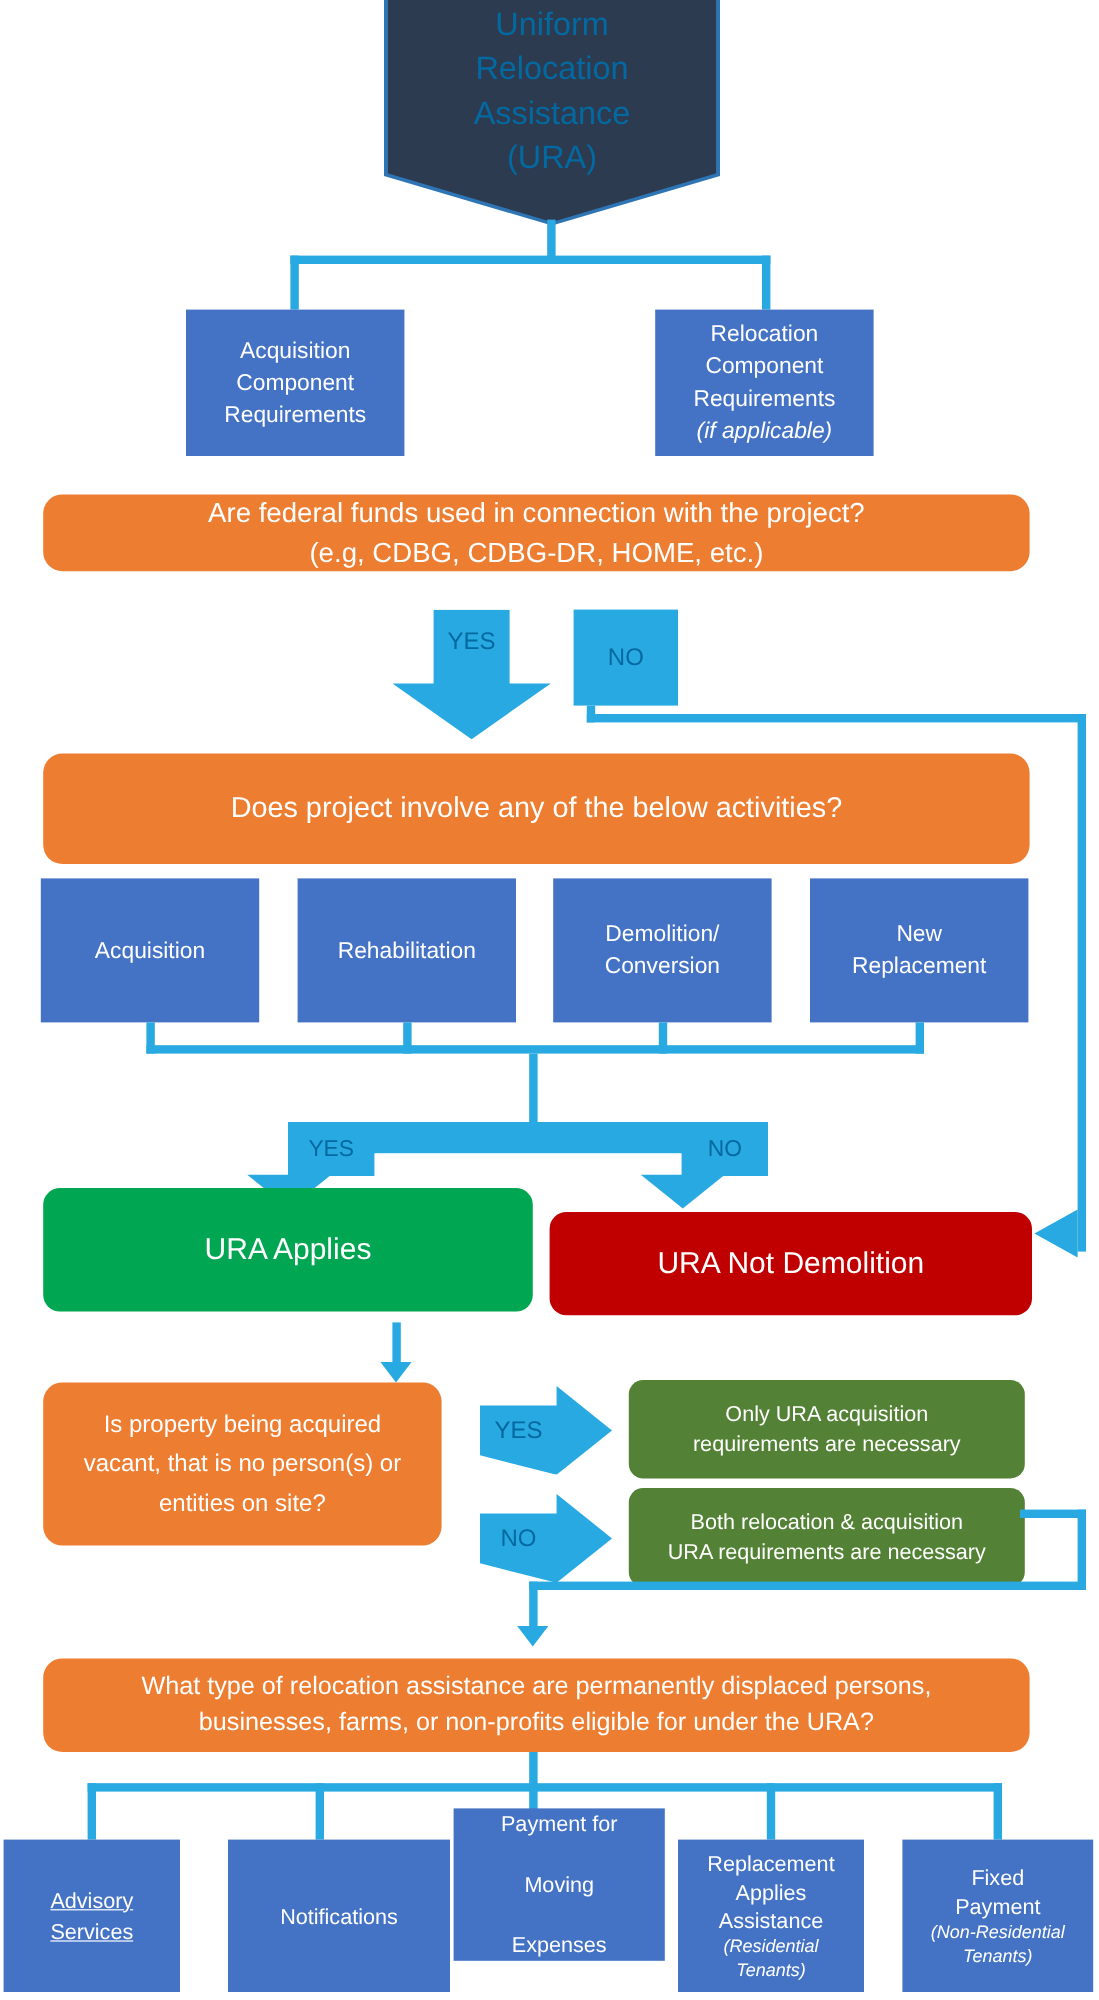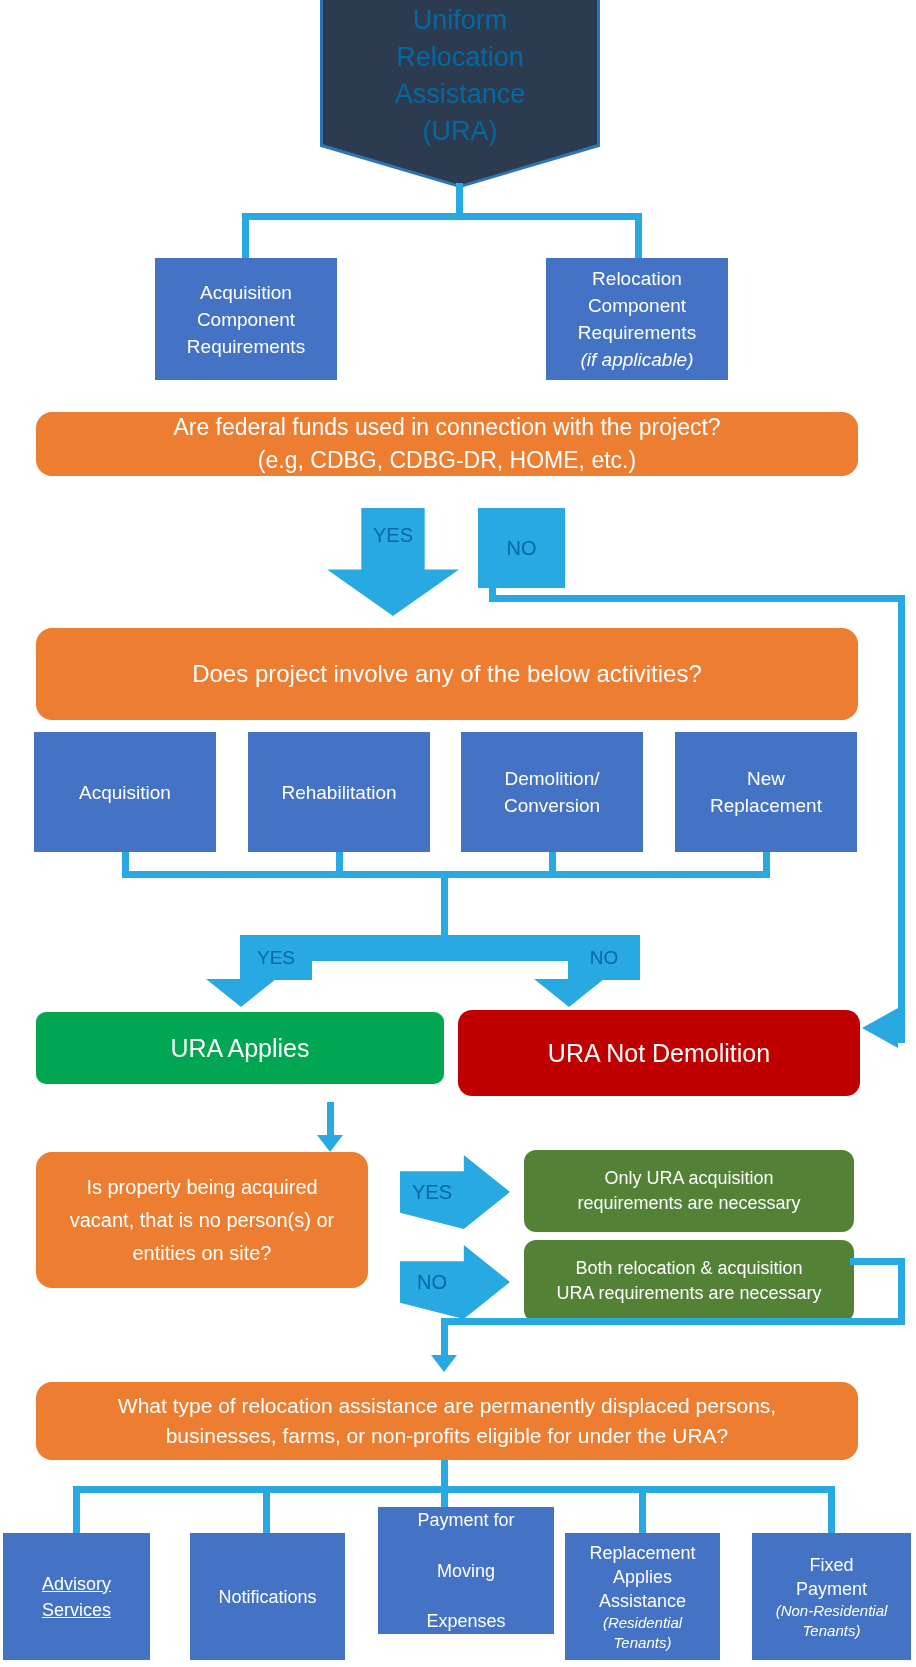--- a/index.html
+++ b/index.html
@@ -105,21 +105,21 @@
   <div class="line" style="left:441px;top:878px;width:7px;height:57px;"></div>
 
   <div class="abs cyanfill" style="left:240px;top:935px;width:400px;height:26px;"></div>
   <div class="abs cyanfill" style="left:240px;top:935px;width:72px;height:45px;"></div>
   <div class="abs cyanfill" style="left:568px;top:935px;width:72px;height:45px;"></div>
   <div class="tri-down" style="left:206px;top:979px;"></div>
   <div class="tri-down" style="left:534px;top:979px;"></div>
   <div class="lbl" style="left:240px;top:938px;width:72px;height:40px;font-size:19px;">YES</div>
   <div class="lbl" style="left:568px;top:938px;width:72px;height:40px;font-size:19px;">NO</div>
 
-  <div class="node green" style="left:36px;top:1012px;width:408px;height:72px;font-size:25px;border-radius:10px;">
+  <div class="node green" style="left:36px;top:990px;width:408px;height:103px;font-size:25px;">
     <div>URA Applies</div>
   </div>
   <div class="node red" style="left:458px;top:1010px;width:402px;height:86px;font-size:25px;">
     <div>URA Not Demolition</div>
   </div>
 
   <div class="line" style="left:327px;top:1102px;width:7px;height:34px;"></div>
   <div class="tri-down-sm" style="left:317px;top:1135px;"></div>
 
   <div class="node orange" style="left:36px;top:1152px;width:332px;height:136px;font-size:20px;line-height:33px;">
@@ -158,21 +158,21 @@
   <div class="line" style="left:73px;top:1486px;width:7px;height:47px;"></div>
   <div class="line" style="left:263px;top:1486px;width:7px;height:47px;"></div>
   <div class="line" style="left:441px;top:1486px;width:7px;height:47px;"></div>
   <div class="line" style="left:639px;top:1486px;width:7px;height:47px;"></div>
   <div class="line" style="left:828px;top:1486px;width:7px;height:47px;"></div>
 
   <div class="node blue" style="left:3px;top:1533px;width:147px;height:127px;font-size:18px;line-height:26px;text-decoration:underline;">
     <div>Advisory</div>
     <div>Services</div>
   </div>
-  <div class="node blue" style="left:190px;top:1533px;width:155px;height:127px;font-size:18px;line-height:26px;">
+  <div class="node blue" style="left:190px;top:1533px;width:185px;height:127px;font-size:18px;line-height:26px;">
     <div>Notifications</div>
   </div>
   <div class="node blue" style="left:378px;top:1507px;width:176px;height:127px;font-size:18px;line-height:26px;justify-content:space-between;">
     <div>Payment for</div>
     <div>Moving</div>
     <div>Expenses</div>
   </div>
   <div class="node blue" style="left:565px;top:1533px;width:155px;height:127px;font-size:18px;line-height:24px;">
     <div>Replacement</div>
     <div>Applies</div>

